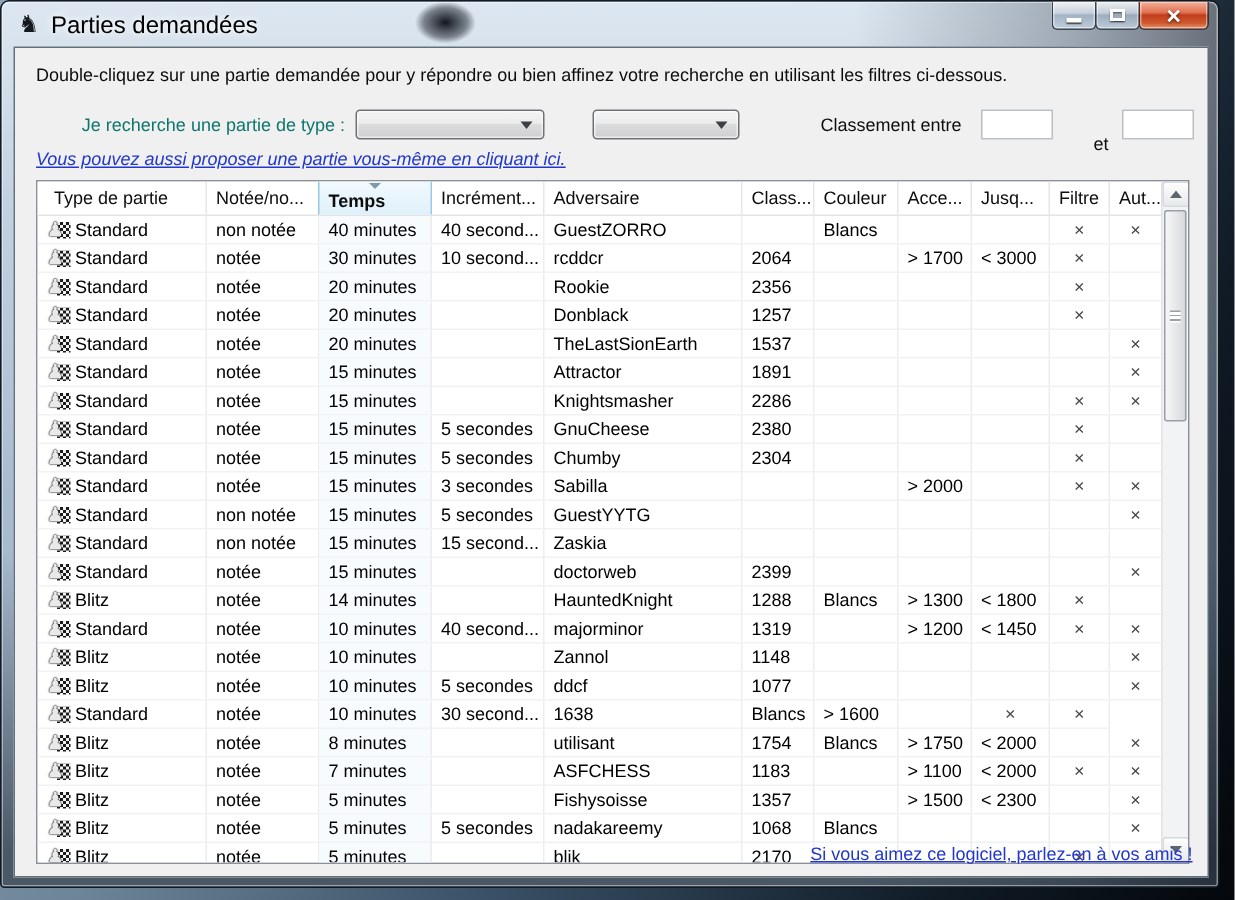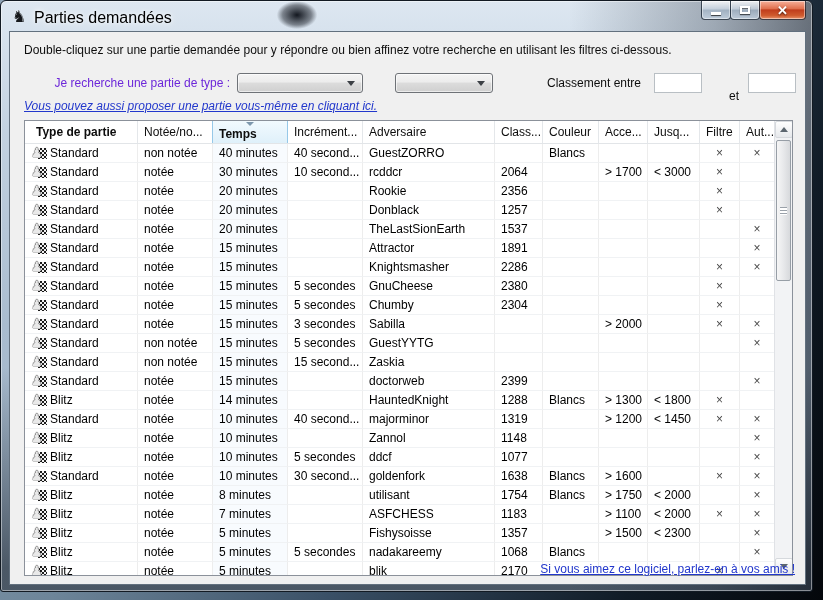--- a/index.html
+++ b/index.html
@@ -49,21 +49,21 @@
   .glyph-min { width:10px; height:3px; background:#fff; box-shadow:0 1px 1px rgba(0,0,0,.7); margin-top:6px; }
   .glyph-max { width:10px; height:8px; border:2px solid #fff; box-shadow:0 1px 1px rgba(0,0,0,.6), inset 0 1px 1px rgba(0,0,0,.55); }
   .glyph-close { color:#fff; font-size:13px; font-weight:bold; line-height:17px; text-shadow:0 1px 2px rgba(0,0,0,.65); }
 
   
   .client {
     position:absolute; left:8px; top:30px; width:797px; height:554px;
     background:#f0f0f0; border:1px solid #62707e;
   }
   .intro { position:absolute; left:14px; top:11px; font-size:12px; color:#0d0d0d; }
-  .filter-row-label { position:absolute; left:20px; top:44px; width:200px; text-align:right; font-size:12px; color:#6d28d9; }
+  .filter-row-label { position:absolute; left:20px; top:44px; width:200px; text-align:right; font-size:12px; color:#0f766e; }
   .combo {
     position:absolute; top:41px; height:20px;
     border:1px solid #6e7277; border-radius:3px;
     background: linear-gradient(to bottom, #f4f4f4 0%, #ececec 45%, #dcdcdc 50%, #cfcfcf 100%);
     box-shadow: inset 0 0 0 1px rgba(255,255,255,.6);
   }
   .combo.first { left:227px; width:126px; }
   .combo.second { left:385px; width:98px; }
   .combo-arrow {
     position:absolute; right:7px; top:7px; width:0; height:0;
@@ -86,21 +86,21 @@
   
   .table {
     position:absolute; left:14px; top:88px; width:769px; height:456px;
     border:1px solid #8b919a; background:#fff; overflow:hidden;
   }
   .thead { display:grid; height:23px; background:#fff; border-bottom:1px solid #e2e5e8; }
   .th {
     position:relative; font-size:12px; color:#0d0d0d; padding:4px 0 0 6px;
     border-right:1px solid #e4e7ea; white-space:nowrap; overflow:hidden; cursor:default;
   }
-  .th.first { padding-left:11px;font-weight:bold; }
+  .th.first { padding-left:11px; }
   .th.sorted {
     background: linear-gradient(to bottom, #f2fafe, #dff0fa);
     border-left:1px solid #96c8e8; border-right:1px solid #96c8e8;
     margin-left:-1px; padding-top:6px;font-weight:bold;
   }
   .sort-arrow {
     position:absolute; top:1px; left:50%; margin-left:-4px; width:0; height:0;
     border-left:4px solid transparent; border-right:4px solid transparent;
     border-top:4px solid #7e98ad;
   }
@@ -528,21 +528,20 @@
             <div class="td type-col">
               <span class="pawn-icon">
                 <span class="board"></span>
                 <span class="pawn">♟</span>
               </span>
               <span>Standard</span>
             </div>
             <div class="td">notée</div>
             <div class="td time-col">10 minutes</div>
             <div class="td">30 second...</div>
-            <div class="td">goldenfork</div>
             <div class="td">1638</div>
             <div class="td">Blancs</div>
             <div class="td">&gt; 1600</div>
             <div class="td"></div>
             <div class="td center">×</div>
             <div class="td center">×</div>
           </div>
           <div class="trow" style="grid-template-columns: 113px 75px 75px 75px 132px 48px 56px 49px 52px 40px 35px; width: 750px;">
             <div class="td type-col">
               <span class="pawn-icon">

